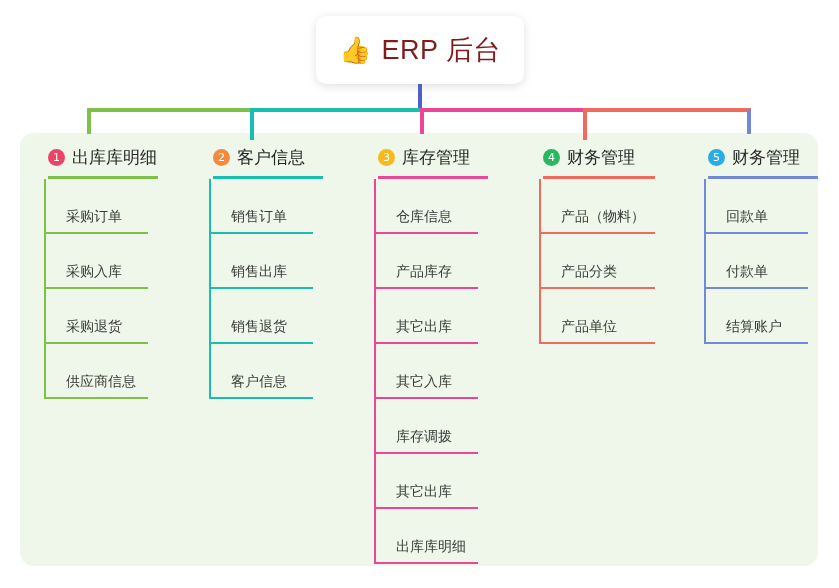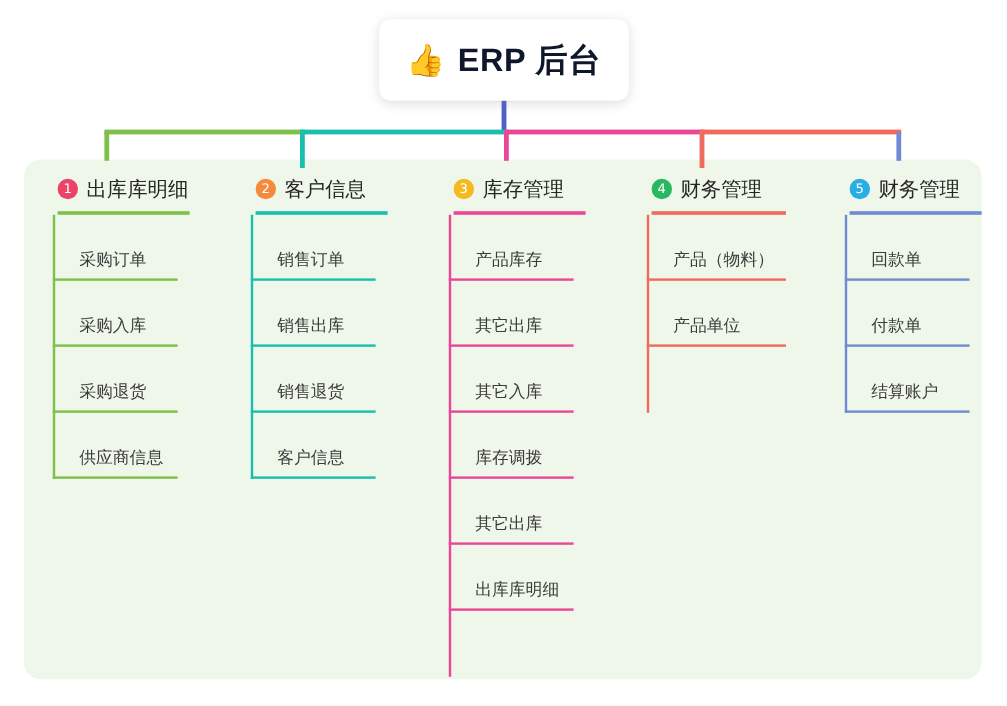--- a/index.html
+++ b/index.html
@@ -14,21 +14,21 @@
   
   .root-card{
     position:absolute;left:316px;top:16px;width:208px;height:68px;
     background:#ffffff;border-radius:10px;
     box-shadow:0 2px 10px rgba(0,0,0,0.13);
     display:flex;align-items:center;justify-content:center;
     box-sizing:border-box;
   }
   .root-emoji{font-size:26px;line-height:1;margin-right:10px;}
   .root-title{
-    font-size:27px;color:#0f172a;letter-spacing:.5px;white-space:nowrap;font-weight:bold;
+    font-size:27px;color:#7f1d1d;letter-spacing:.5px;white-space:nowrap;
   }
 
   
   .conn{position:absolute;}
   .v-root{left:418px;top:84px;width:4px;height:26px;background:#5160c4;}
   .h-seg{top:108px;height:4px;}
   .v-drop{top:110px;width:4px;}
 
   
   .panel{
@@ -137,20 +137,24 @@
       </div>
       <div class="col" style="left: 370px;">
         <div class="col-head">
           <span class="badge" style="background: rgb(245, 186, 29);">3</span>
           <span class="col-title">库存管理</span>
         </div>
         <div class="head-rule" style="background: rgb(236, 70, 153); width: 110px;"></div>
         <div class="branch">
           <div class="spine" style="background: rgb(236, 70, 153); height: 385px;"></div>
           <div class="item">
+            <span class="item-label">仓库信息</span>
+            <div class="item-rule" style="background: rgb(236, 70, 153); width: 104px;"></div>
+          </div>
+          <div class="item">
             <span class="item-label">产品库存</span>
             <div class="item-rule" style="background: rgb(236, 70, 153); width: 104px;"></div>
           </div>
           <div class="item">
             <span class="item-label">其它出库</span>
             <div class="item-rule" style="background: rgb(236, 70, 153); width: 104px;"></div>
           </div>
           <div class="item">
             <span class="item-label">其它入库</span>
             <div class="item-rule" style="background: rgb(236, 70, 153); width: 104px;"></div>
@@ -175,20 +179,24 @@
           <span class="col-title">财务管理</span>
         </div>
         <div class="head-rule" style="background: rgb(240, 106, 94); width: 112px;"></div>
         <div class="branch">
           <div class="spine" style="background: rgb(240, 106, 94); height: 165px;"></div>
           <div class="item">
             <span class="item-label">产品（物料）</span>
             <div class="item-rule" style="background: rgb(240, 106, 94); width: 116px;"></div>
           </div>
           <div class="item">
+            <span class="item-label">产品分类</span>
+            <div class="item-rule" style="background: rgb(240, 106, 94); width: 116px;"></div>
+          </div>
+          <div class="item">
             <span class="item-label">产品单位</span>
             <div class="item-rule" style="background: rgb(240, 106, 94); width: 116px;"></div>
           </div>
         </div>
       </div>
       <div class="col" style="left: 700px;">
         <div class="col-head">
           <span class="badge" style="background: rgb(41, 174, 228);">5</span>
           <span class="col-title">财务管理</span>
         </div>

